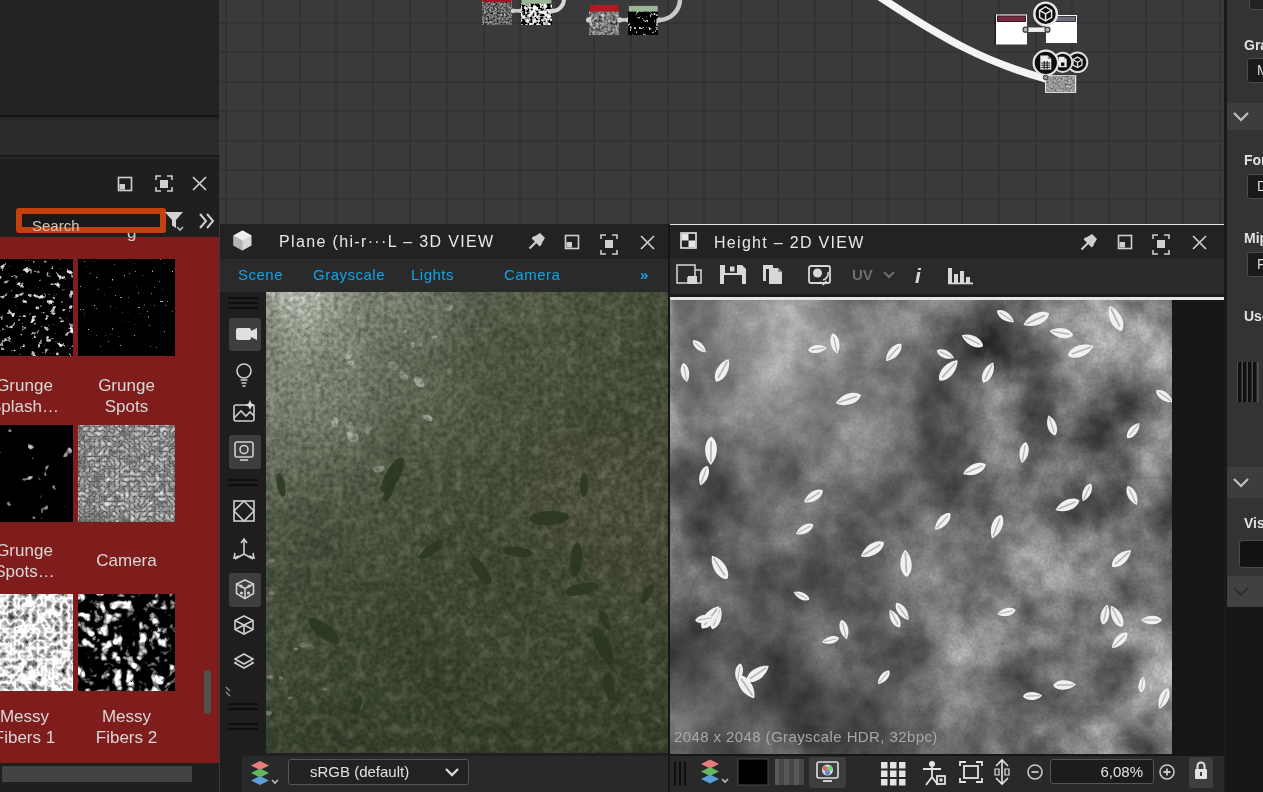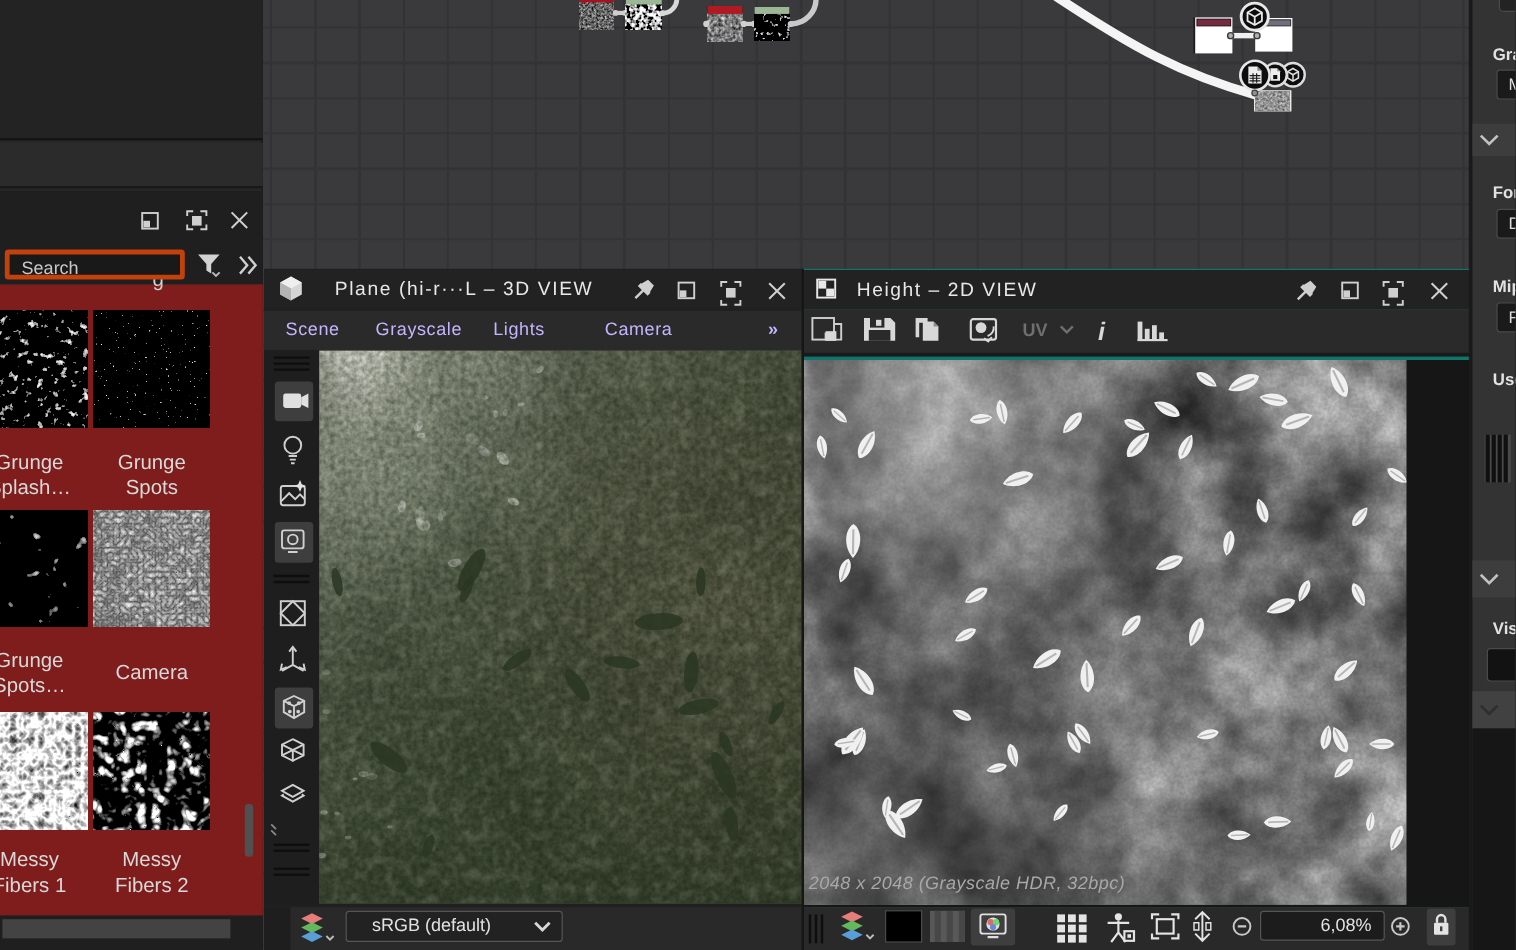--- a/index.html
+++ b/index.html
@@ -9,37 +9,37 @@
  background-image:
   repeating-linear-gradient(to right, #333234 0px,#333234 2px, transparent 2px, transparent 36.8px),
   repeating-linear-gradient(to bottom, #333234 0px,#333234 2px, transparent 2px, transparent 29.4px);
  background-position:6px 22px;}
 
 #leftcol{position:absolute;left:0;top:0;width:219px;height:792px;background:#272727;border-right:1px solid #1a1a1a;}
 #lc-top{position:absolute;left:0;top:0;width:219px;height:117px;background:#232323;border-bottom:2px solid #141414;}
 #lc-band{position:absolute;left:0;top:119px;width:219px;height:38px;background:#2b2b2c;border-bottom:2px solid #191919;}
 #lib-head{position:absolute;left:0;top:159px;width:219px;height:78px;background:#1f1f1f;}
 #lib-body{position:absolute;left:0;top:237px;width:219px;height:526px;background:#7f1d1d;}
-#searchbox{position:absolute;left:4px;top:208px;width:150px;height:25px;background:#191919;border:4px solid #c2410c;border-radius:3px;color:#c9c9c9;font-size:15px;line-height:23px;padding-left:10px;}
+#searchbox{position:absolute;left:16px;top:208px;width:150px;height:25px;background:#191919;border:6px solid #c2410c;border-radius:3px;color:#c9c9c9;font-size:15px;line-height:23px;padding-left:10px;}
 .tlabel{position:absolute;width:97px;text-align:center;color:#d8d8d8;font-size:17px;line-height:21px;}
 #vscroll{position:absolute;left:204px;top:670px;width:7px;height:44px;background:#505050;border-radius:3px;}
 #hscroll{position:absolute;left:0px;top:763px;width:219px;height:29px;background:#1f1f1f;}
 #hthumb{position:absolute;left:2px;top:3px;width:190px;height:16px;background:#434343;}
 
 #view3d{position:absolute;left:220px;top:224px;width:448px;height:568px;background:#202020;}
 #v3-head{position:absolute;left:0;top:1px;width:448px;height:32px;background:#222222;}
-#v3-menu{position:absolute;left:0;top:35px;width:448px;height:33px;background:#2a2a2a;color:#c4b5fd;font-size:15px;letter-spacing:0.5px;}
+#v3-menu{position:absolute;left:0;top:35px;width:448px;height:33px;background:#2a2a2a;color:#0ea5e9;font-size:15px;letter-spacing:0.5px;}
 #v3-menu span{position:absolute;top:7px;}
 #v3-tools{position:absolute;left:0;top:68px;width:46px;height:462px;background:#1e1e1e;}
 #v3-body{position:absolute;left:46px;top:68px;width:402px;height:461px;background:#44503c;overflow:hidden;}
 #v3-bar{position:absolute;left:0;top:532px;width:448px;height:36px;background:#292929;}
 .combo{position:absolute;background:#222222;border:1px solid #555;border-radius:3px;color:#e2e2e2;font-size:15px;}
 .panel-title{position:absolute;color:#e8e8e8;font-size:16px;letter-spacing:1.3px;}
 
-#view2d{position:absolute;left:670px;top:224px;width:555px;height:568px;background:#0f766e;}
+#view2d{position:absolute;left:670px;top:224px;width:555px;height:568px;background:#e5e5e5;}
 #v2-head{position:absolute;left:0;top:1px;width:555px;height:33px;background:#222222;}
 #v2-tools{position:absolute;left:0;top:34px;width:555px;height:39px;background:#2a2a2a;border-bottom:3px solid #1a1a1a;}
 #v2-body{position:absolute;left:0;top:76px;width:555px;height:456px;background:#161616;overflow:hidden;}
 #v2-bar{position:absolute;left:0;top:532px;width:555px;height:36px;background:#292929;}
 
 #rightp{position:absolute;left:1226px;top:0;width:37px;height:792px;background:#333333;border-left:1px solid #151515;}
 .rp-label{position:absolute;color:#e2e2e2;font-size:14px;font-weight:bold;left:17px;white-space:nowrap;}
 .rp-box{position:absolute;left:11px;width:40px;height:25px;background:#1a1a1a;border:1px solid #4a4a4a;border-radius:3px;color:#ddd;font-size:14px;padding-left:9px;line-height:23px;}
 .rp-chev{position:absolute;left:0;width:37px;height:29px;background:#3d3d3e;}
 
@@ -809,21 +809,21 @@
           </g>
           <g transform="translate(398,205) rotate(68) scale(1.35)">
             <path d="M0,-9 C5,-6 5.5,4 0,10 C-5.5,4 -5,-6 0,-9 Z" fill="#f0f0f0"></path>
             <path d="M0,-6 L0,8" stroke="#b5b5b5" stroke-width="1.2"></path>
           </g>
           <g transform="translate(417,192) rotate(24) scale(1.02)">
             <path d="M0,-9 C5,-6 5.5,4 0,10 C-5.5,4 -5,-6 0,-9 Z" fill="#f0f0f0"></path>
             <path d="M0,-6 L0,8" stroke="#b5b5b5" stroke-width="1.2"></path>
           </g>
         </svg>
-      <div style="position:absolute;left:4px;top:428px;color:#a8a8a8;font-size:15px;letter-spacing:0.4px;font-style:italic;">2048 x 2048 (Grayscale HDR, 32bpc)</div>
+      <div style="position:absolute;left:4px;top:428px;color:#a8a8a8;font-size:15px;letter-spacing:0.4px;">2048 x 2048 (Grayscale HDR, 32bpc)</div>
     </div>
     <div id="v2-bar">
       <svg width="555" height="36">
         <g stroke="#0e0e0e" stroke-width="2">
           <path d="M5,6 v24 M10,6 v24 M15,6 v24"></path>
         </g>
         <g>
           <path d="M40,3.5 l9,4.5 l-9,4.5 l-9,-4.5 Z" fill="#e87b7b"></path>
           <path d="M40,11 l9,4.5 l-9,4.5 l-9,-4.5 Z" fill="#63b85c"></path>
           <path d="M40,18.5 l9,4.5 l-9,4.5 l-9,-4.5 Z" fill="#5a9ed8"></path>

